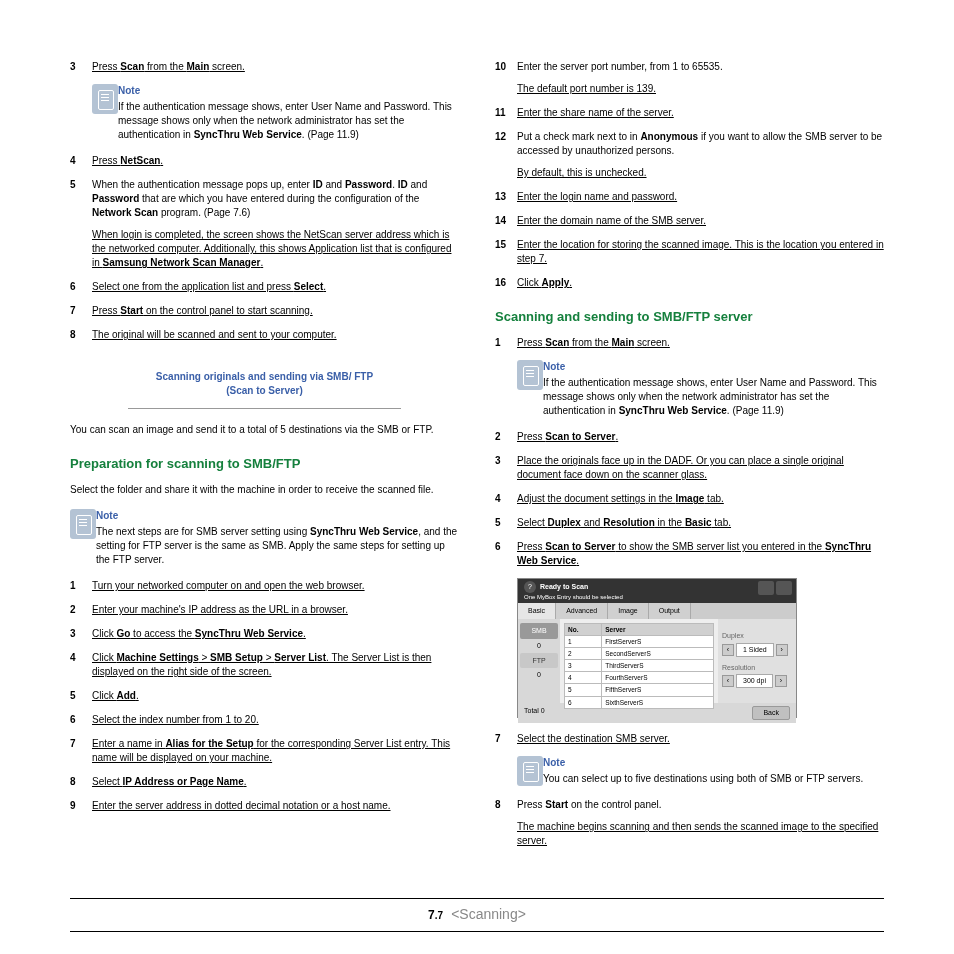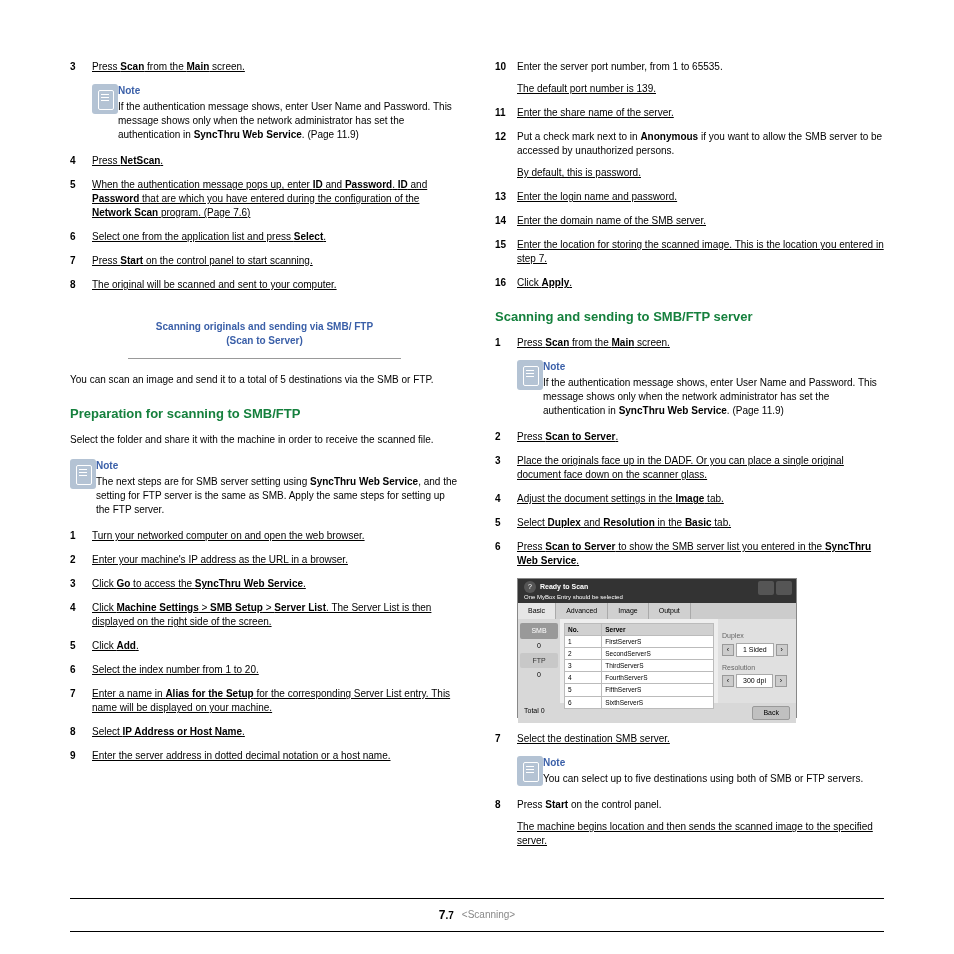--- a/index.html
+++ b/index.html
@@ -62,21 +62,21 @@
   .ss-right .ctrl{display:flex; align-items:center; gap:2px; margin-top:2px;}
   .ss-right .box{background:#fff;border:1px solid #aaa;padding:1px 6px;}
   .ss-right .arrow{background:#ccc;border:1px solid #999;width:12px;height:12px;text-align:center;line-height:10px;}
   .ss-bottom{display:flex;justify-content:space-between;padding:3px 6px;background:#d8d8d8;font-size:7px;}
   .ss-back{background:#c0c0c0;border:1px solid #999;padding:1px 10px;border-radius:2px;}
   .ss-topright{position:absolute;top:2px;right:4px;display:flex;gap:2px;}
   .ss-topright div{width:16px;height:14px;background:#555;border-radius:2px;}
   .footer { margin-top: 40px; border-top: 1px solid #000; border-bottom: 1px solid #000; height: 34px; display:flex; align-items:center; justify-content:center; gap:8px; font-size:10px;}
   .footer .pg { font-weight: bold; }
   .footer .pg .big { font-size: 12px; }
-  .footer .chap { color: #888; font-size: 10px;}
+  .footer .chap { color: #888; font-size: 14px;}
 </style>
 </head>
 <body>
 
 <div class="page">
 
   <div class="col">
 
     <div class="step">
       <div class="step-num">3</div>
@@ -97,20 +97,21 @@
       <div class="step-num">4</div>
       <div class="step-body">
           <p><span>Press </span><span class="bold">NetScan</span><span>.</span></p>
         </div>
     </div>
 
     <div class="step">
       <div class="step-num">5</div>
       <div class="step-body">
         <p><span>When the authentication message pops up, enter </span><span class="bold">ID</span><span> and </span><span class="bold">Password</span><span>. </span><span class="bold">ID</span><span> and </span><span class="bold">Password</span><span> that are which you have entered during the configuration of the </span><span class="bold">Network Scan</span><span> program. (Page 7.6)</span></p>
+        <p><span>When login is completed, the screen shows the NetScan server address which is the networked computer. Additionally, this shows Application list that is configured in </span><span class="bold">Samsung Network Scan Manager</span><span>.</span></p>
       </div>
     </div>
 
     <div class="step">
         <div class="step-num">6</div>
         <div class="step-body">
           <p><span>Select one from the application list and press </span><span class="bold">Select</span><span>.</span></p>
         </div>
       </div>
     <div class="step">
@@ -182,21 +183,21 @@
       </div>
     <div class="step">
         <div class="step-num">7</div>
         <div class="step-body">
           <p><span>Enter a name in </span><span class="bold">Alias for the Setup</span><span> for the corresponding Server List entry. This name will be displayed on your machine.</span></p>
         </div>
       </div>
     <div class="step">
         <div class="step-num">8</div>
         <div class="step-body">
-          <p><span>Select </span><span class="bold">IP Address or Host Name</span><span>.</span></p>
+          <p><span>Select </span><span class="bold">IP Address or Page Name</span><span>.</span></p>
         </div>
       </div>
     <div class="step">
         <div class="step-num">9</div>
         <div class="step-body">
           <p>Enter the server address in dotted decimal notation or a host name.</p>
         </div>
       </div>
   </div>
 
@@ -212,21 +213,21 @@
     <div class="step">
         <div class="step-num">11</div>
         <div class="step-body">
           <p>Enter the share name of the server.</p>
         </div>
       </div>
     <div class="step">
         <div class="step-num">12</div>
         <div class="step-body">
           <p><span>Put a check mark next to in </span><span class="bold">Anonymous</span><span> if you want to allow the SMB server to be accessed by unauthorized persons.</span></p>
-          <p>By default, this is password.</p>
+          <p>By default, this is unchecked.</p>
         </div>
       </div>
     <div class="step">
         <div class="step-num">13</div>
         <div class="step-body">
           <p>Enter the login name and password.</p>
         </div>
       </div>
     <div class="step">
         <div class="step-num">14</div>
@@ -384,21 +385,21 @@
       <div class="note-text">
         <div class="note-title">Note</div>
         <div>You can select up to five destinations using both of SMB or FTP servers.</div>
       </div>
     </div>
 
     <div class="step">
         <div class="step-num">8</div>
         <div class="step-body">
           <p><span>Press </span><span class="bold">Start</span><span> on the control panel.</span></p>
-          <p>The machine begins location and then sends the scanned image to the specified server.</p>
+          <p>The machine begins scanning and then sends the scanned image to the specified server.</p>
         </div>
       </div>
 
   </div>
 </div>
 
 <div class="footer">
   <span class="pg"><span class="big">7</span><span>.7</span></span>
   <span class="chap">&lt;Scanning&gt;</span>
 </div>

